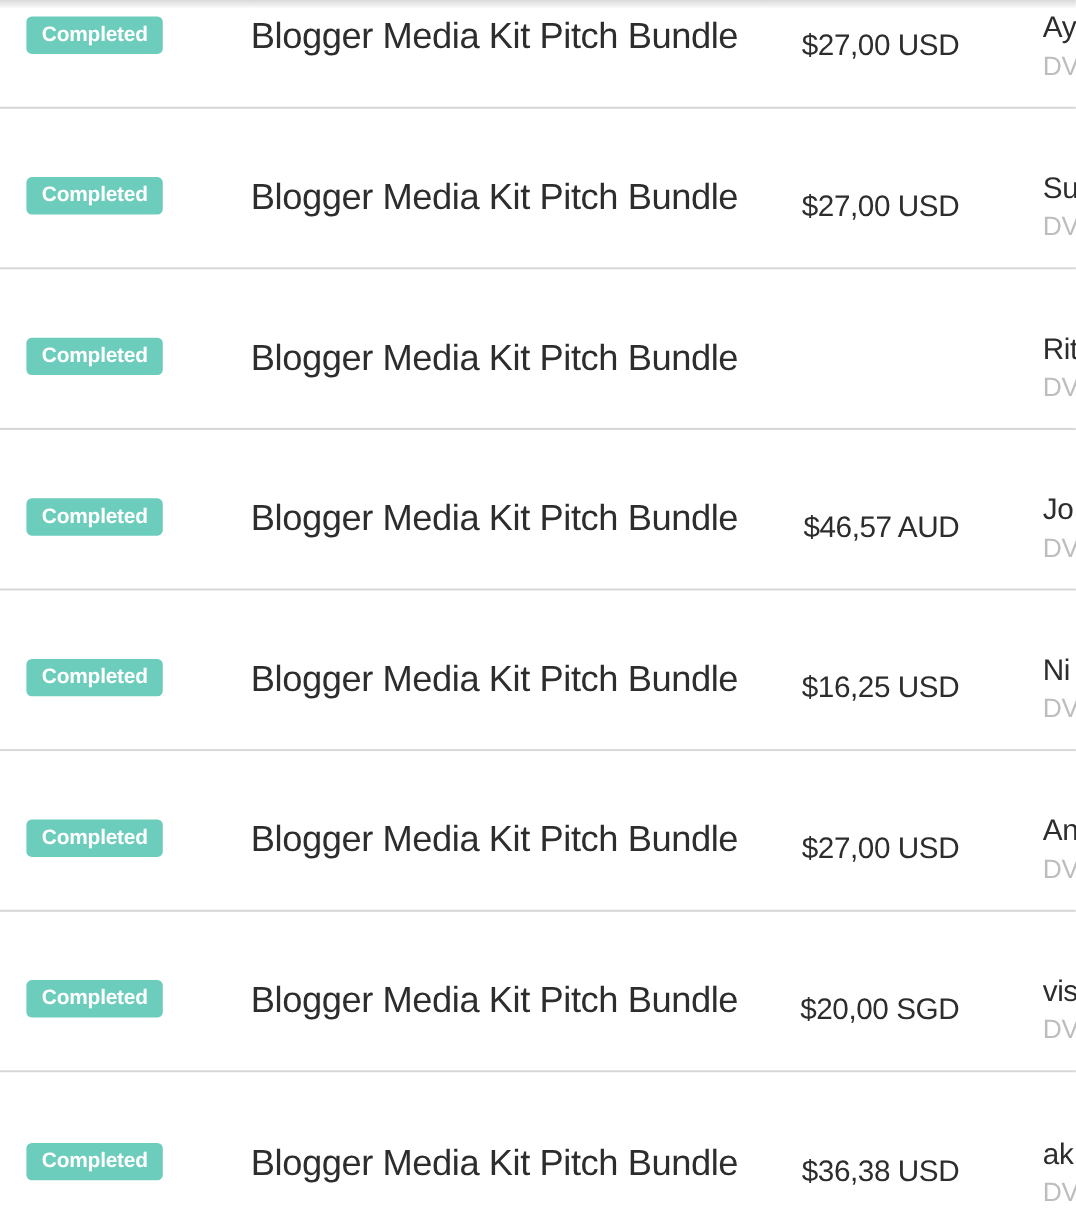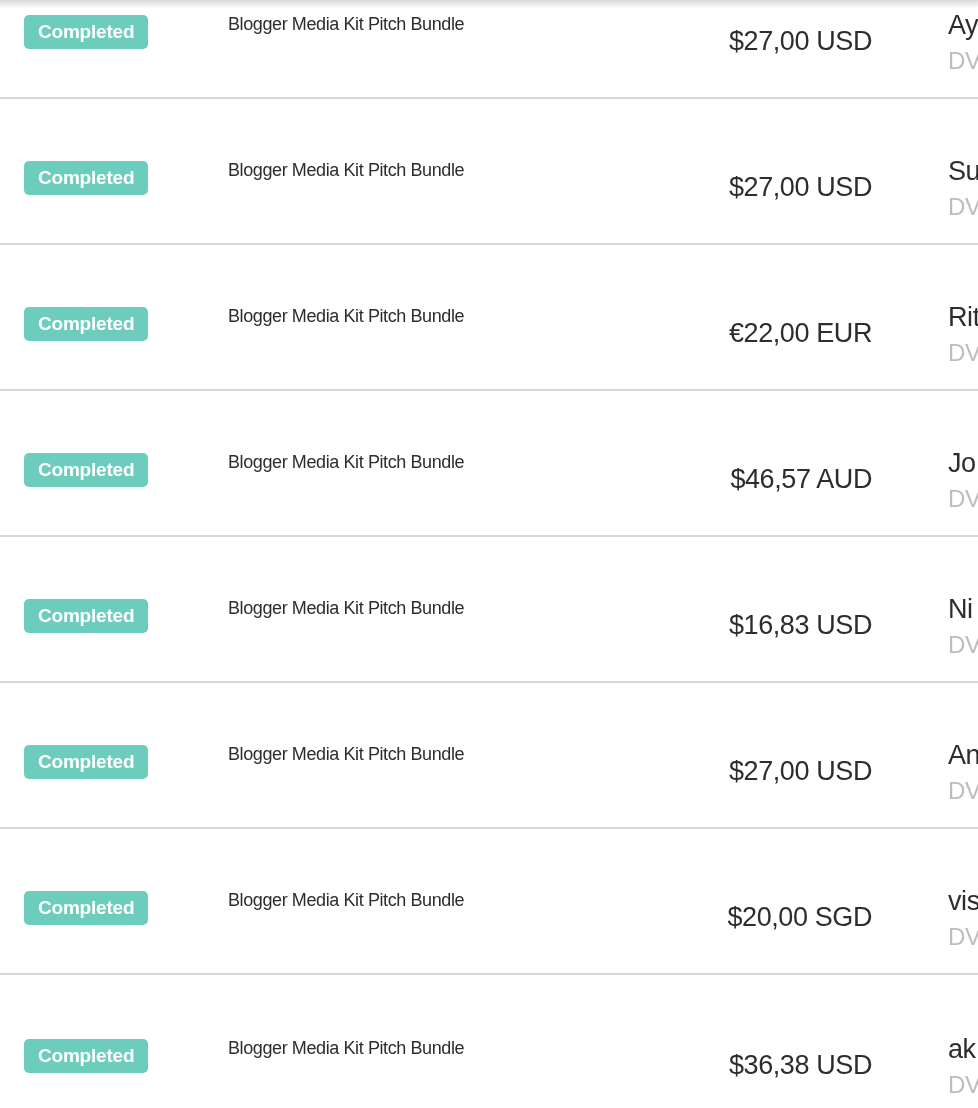--- a/index.html
+++ b/index.html
@@ -72,21 +72,21 @@
     border-radius: 5px;
     line-height: 1;
     white-space: nowrap;
   }
 
   
   .cell-product {
     position: absolute;
     left: 228px;
     top: 8px;
-    font-size: 18px;
+    font-size: 33px;
     color: #2d2d2d;
     letter-spacing: -0.4px;
     white-space: nowrap;
   }
 
   
   .cell-price {
     position: absolute;
     left: 600px;
     width: 272px;
@@ -155,21 +155,20 @@
       </div>
     </div>
   </div>
 
   <div class="order-row">
     <div class="row-inner">
       <div class="cell-status">
         <span class="status-badge">Completed</span>
       </div>
       <div class="cell-product">Blogger Media Kit Pitch Bundle</div>
-      <div class="cell-price">€22,00 EUR</div>
       <div class="cell-customer">
         <div class="customer-name">Rit</div>
         <div class="customer-meta">DV</div>
       </div>
     </div>
   </div>
 
   <div class="order-row">
     <div class="row-inner">
       <div class="cell-status">
@@ -183,21 +182,21 @@
       </div>
     </div>
   </div>
 
   <div class="order-row">
     <div class="row-inner">
       <div class="cell-status">
         <span class="status-badge">Completed</span>
       </div>
       <div class="cell-product">Blogger Media Kit Pitch Bundle</div>
-      <div class="cell-price">$16,83 USD</div>
+      <div class="cell-price">$16,25 USD</div>
       <div class="cell-customer">
         <div class="customer-name">Ni</div>
         <div class="customer-meta">DV</div>
       </div>
     </div>
   </div>
 
   <div class="order-row">
     <div class="row-inner">
       <div class="cell-status">

